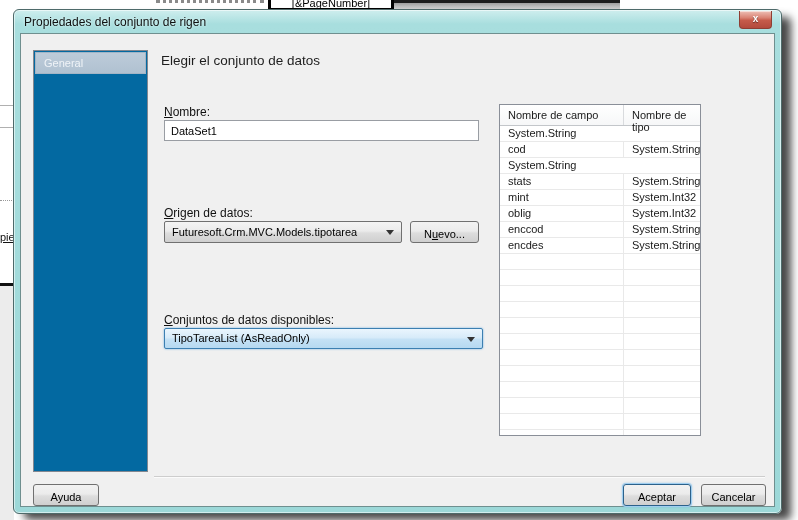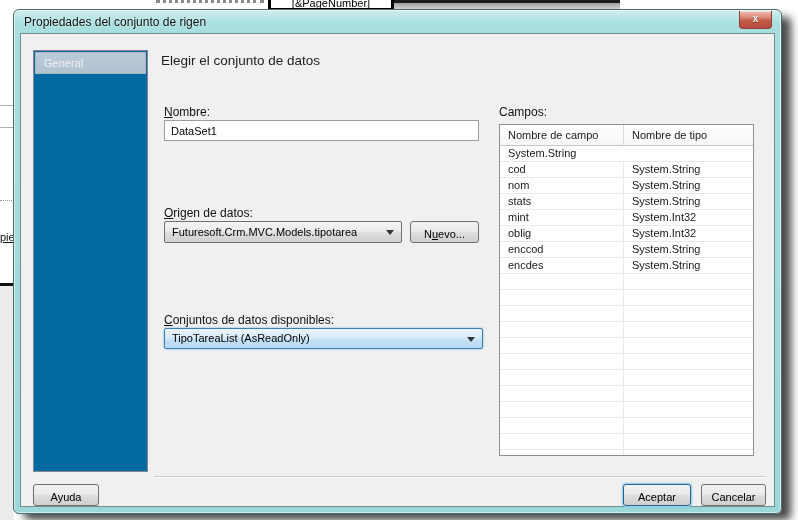--- a/index.html
+++ b/index.html
@@ -58,21 +58,21 @@
     border-left:4px solid transparent; border-right:4px solid transparent; border-top:5px solid #333; }
   #origen-combo { left:143px; top:187px; width:238px; }
   #nuevo-btn { left:389px; top:187px; width:69px; height:22px; }
   #conjuntos-label { left:143px; top:279px; }
   #conjuntos-combo { left:143px; top:294px; width:319px; height:21px; border:1px solid #3c7fb1;
     background:linear-gradient(180deg,#eaf5fd 0,#d7ebf9 45%,#c4e1f5 55%,#b6d9f1 100%);
     box-shadow:0 0 2px rgba(62,154,222,.8); padding-top:3px; }
 
   
   #campos-label { left:478px; top:71px;text-align:right; }
-  #fields-table { left:478px; top:90px; width:255px; height:332px; background:#fff;
+  #fields-table { left:478px; top:70px; width:202px; height:332px; background:#fff;
     border:1px solid #8a8f98; overflow:hidden; }
   #fields-header { display:flex; height:21px; background:linear-gradient(180deg,#ffffff,#f6f7f8);
     border-bottom:1px solid #c3c6ca; color:#1a1a1a; }
   #fields-header .hcell { padding:4px 0 0 8px; }
   .col1 { width:124px; border-right:1px solid #d9dbde; }
   .col2 { flex:1; }
   .trow { display:flex; height:16px; border-bottom:1px solid #e9e9e9; }
   .trow .cell { padding:1px 0 0 8px; overflow:hidden; white-space:nowrap; }
   .trow .c1 { width:124px; border-right:1px solid #e9e9e9; }
   .trow .c2 { flex:1; }
@@ -150,21 +150,20 @@
       </div>
       <div>
           <div class="trow">
             <div class="cell c2">System.String</div>
           </div>
           <div class="trow">
             <div class="cell c1">cod</div>
             <div class="cell c2">System.String</div>
           </div>
           <div class="trow">
-            <div class="cell c1">nom</div>
             <div class="cell c2">System.String</div>
           </div>
           <div class="trow">
             <div class="cell c1">stats</div>
             <div class="cell c2">System.String</div>
           </div>
           <div class="trow">
             <div class="cell c1">mint</div>
             <div class="cell c2">System.Int32</div>
           </div>

